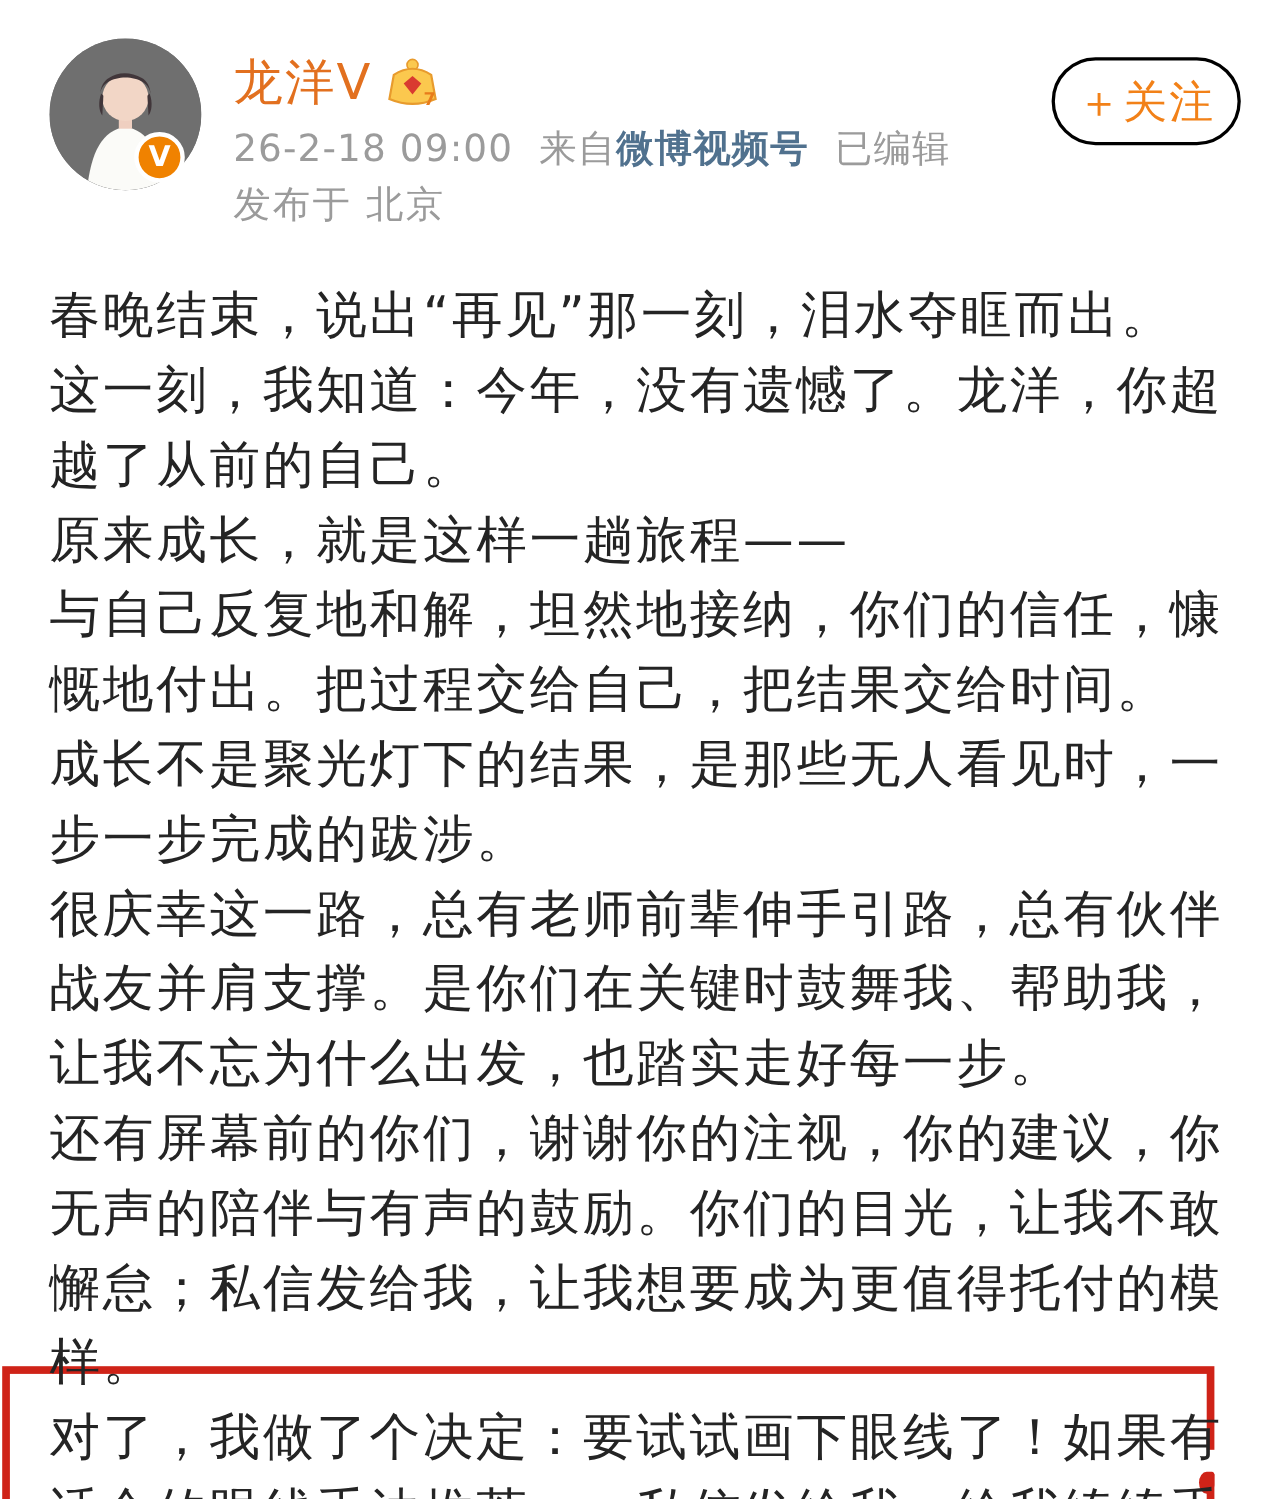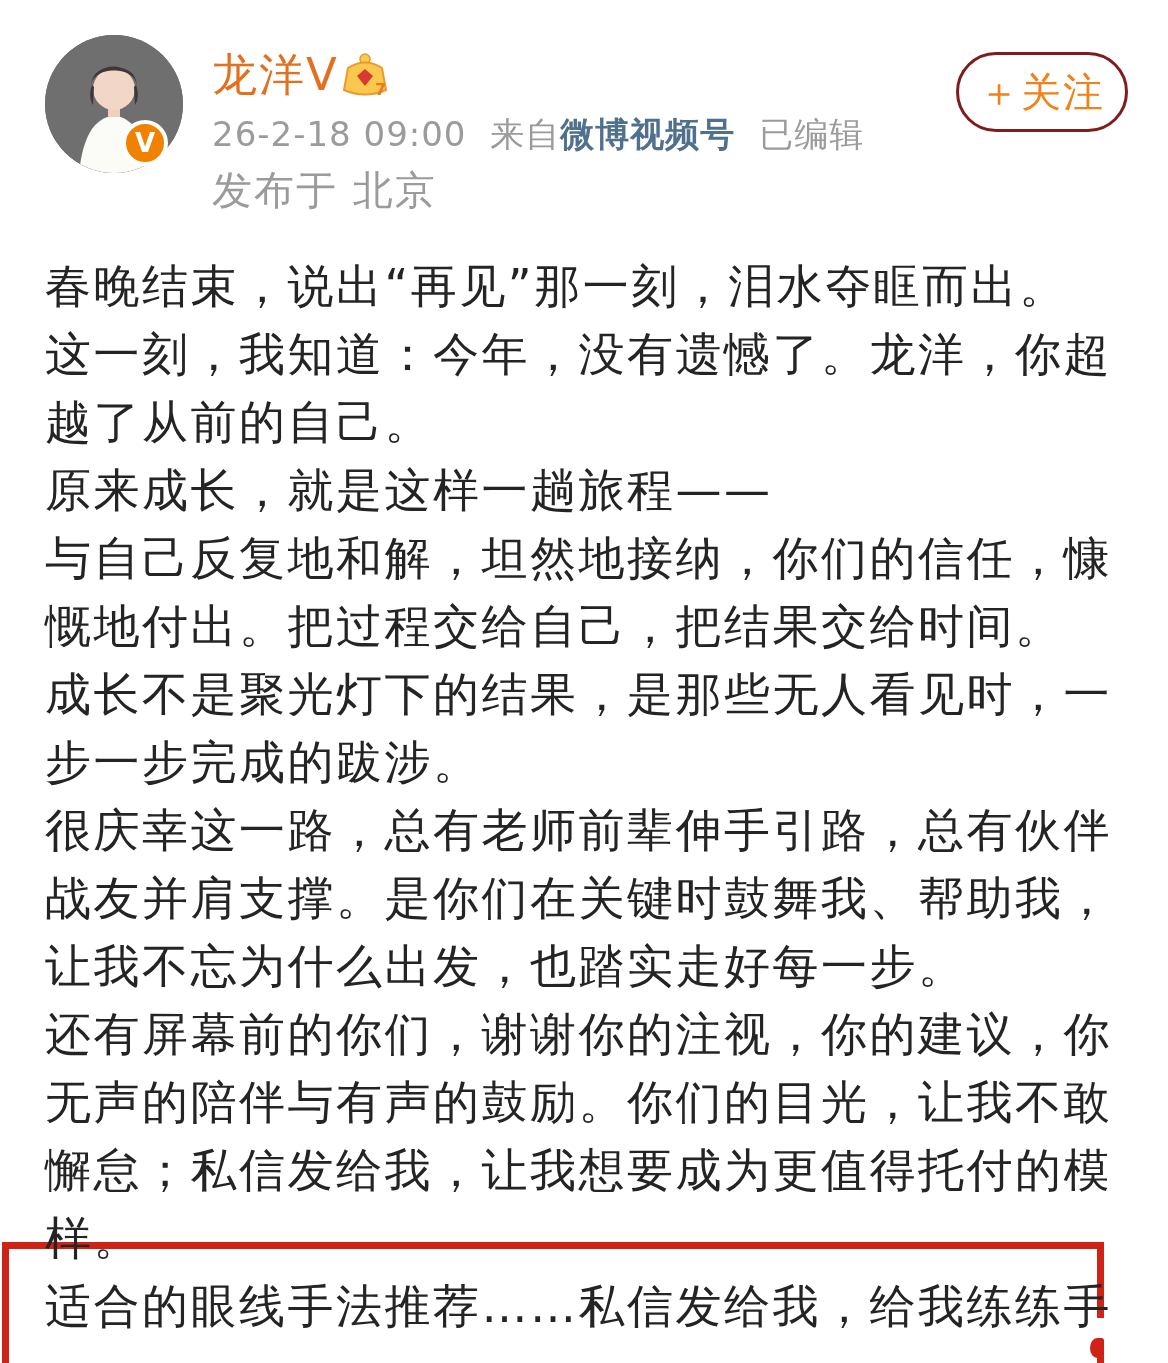--- a/index.html
+++ b/index.html
@@ -28,42 +28,42 @@
   .v-badge {
     position: absolute; left: 122px; top: 120px;
     width: 46px; height: 46px; border-radius: 50%;
     background: var(--accent); border: 4px solid #fff;
     color: #fff; font-weight: bold; font-size: 26px;
     display: flex; align-items: center; justify-content: center;
     z-index: 3;
   }
   .name-row {
     position: absolute; left: 212px; top: 48px;
-    display: flex; align-items: center; gap: 0;
+    display: flex; align-items: center; gap: 10px;
   }
   .author-name {
     color: var(--name-orange); font-size: 45px; font-weight: 500;
     letter-spacing: 2px; cursor: pointer; line-height: 1.1;
   }
   .crown-icon { width: 52px; height: 50px; margin-top: 4px; }
   .meta1 {
     position: absolute; left: 212px; top: 112px;
     font-size: 34px; color: var(--meta-gray); letter-spacing: 1px;
     white-space: nowrap;
   }
   .meta1 .src-link { color: var(--link-blue); text-decoration: none; cursor: pointer; font-weight: bold; }
   .meta1 .sp { display: inline-block; width: 12px; }
   .meta2 {
     position: absolute; left: 212px; top: 163px;
-    font-size: 40px; color: var(--meta-gray); letter-spacing: 2px;
+    font-size: 34px; color: var(--meta-gray); letter-spacing: 2px;
   }
   .follow-btn {
     position: absolute; left: 956px; top: 52px;
     width: 172px; height: 80px;
-    border: 3px solid #7f1d1d; border-radius: 40px;
+    border: 3px solid #000000; border-radius: 40px;
     background: #fff; color: #f28118;
     font-size: 40px; letter-spacing: 2px;
     font-family: inherit; cursor: pointer;
     display: flex; align-items: center; justify-content: center;
   }
 
   
   .post-text {
     position: absolute; left: 45px; top: 252px; width: 1090px;
     color: var(--text-dark); font-size: 46px;
@@ -141,16 +141,17 @@
       <div class="post-line">慨地付出。把过程交给自己，把结果交给时间。</div>
       <div class="post-line">成长不是聚光灯下的结果，是那些无人看见时，一</div>
       <div class="post-line">步一步完成的跋涉。</div>
       <div class="post-line">很庆幸这一路，总有老师前辈伸手引路，总有伙伴</div>
       <div class="post-line">战友并肩支撑。是你们在关键时鼓舞我、帮助我，</div>
       <div class="post-line">让我不忘为什么出发，也踏实走好每一步。</div>
       <div class="post-line">还有屏幕前的你们，谢谢你的注视，你的建议，你</div>
       <div class="post-line">无声的陪伴与有声的鼓励。你们的目光，让我不敢</div>
       <div class="post-line">懈怠；私信发给我，让我想要成为更值得托付的模</div>
       <div class="post-line">样。</div>
+      <div class="post-line">对了，我做了个决定：要试试画下眼线了！如果有</div>
       <div class="post-line">适合的眼线手法推荐……私信发给我，给我练练手</div>
     </div>
 
 </div>
 
 </body></html>

